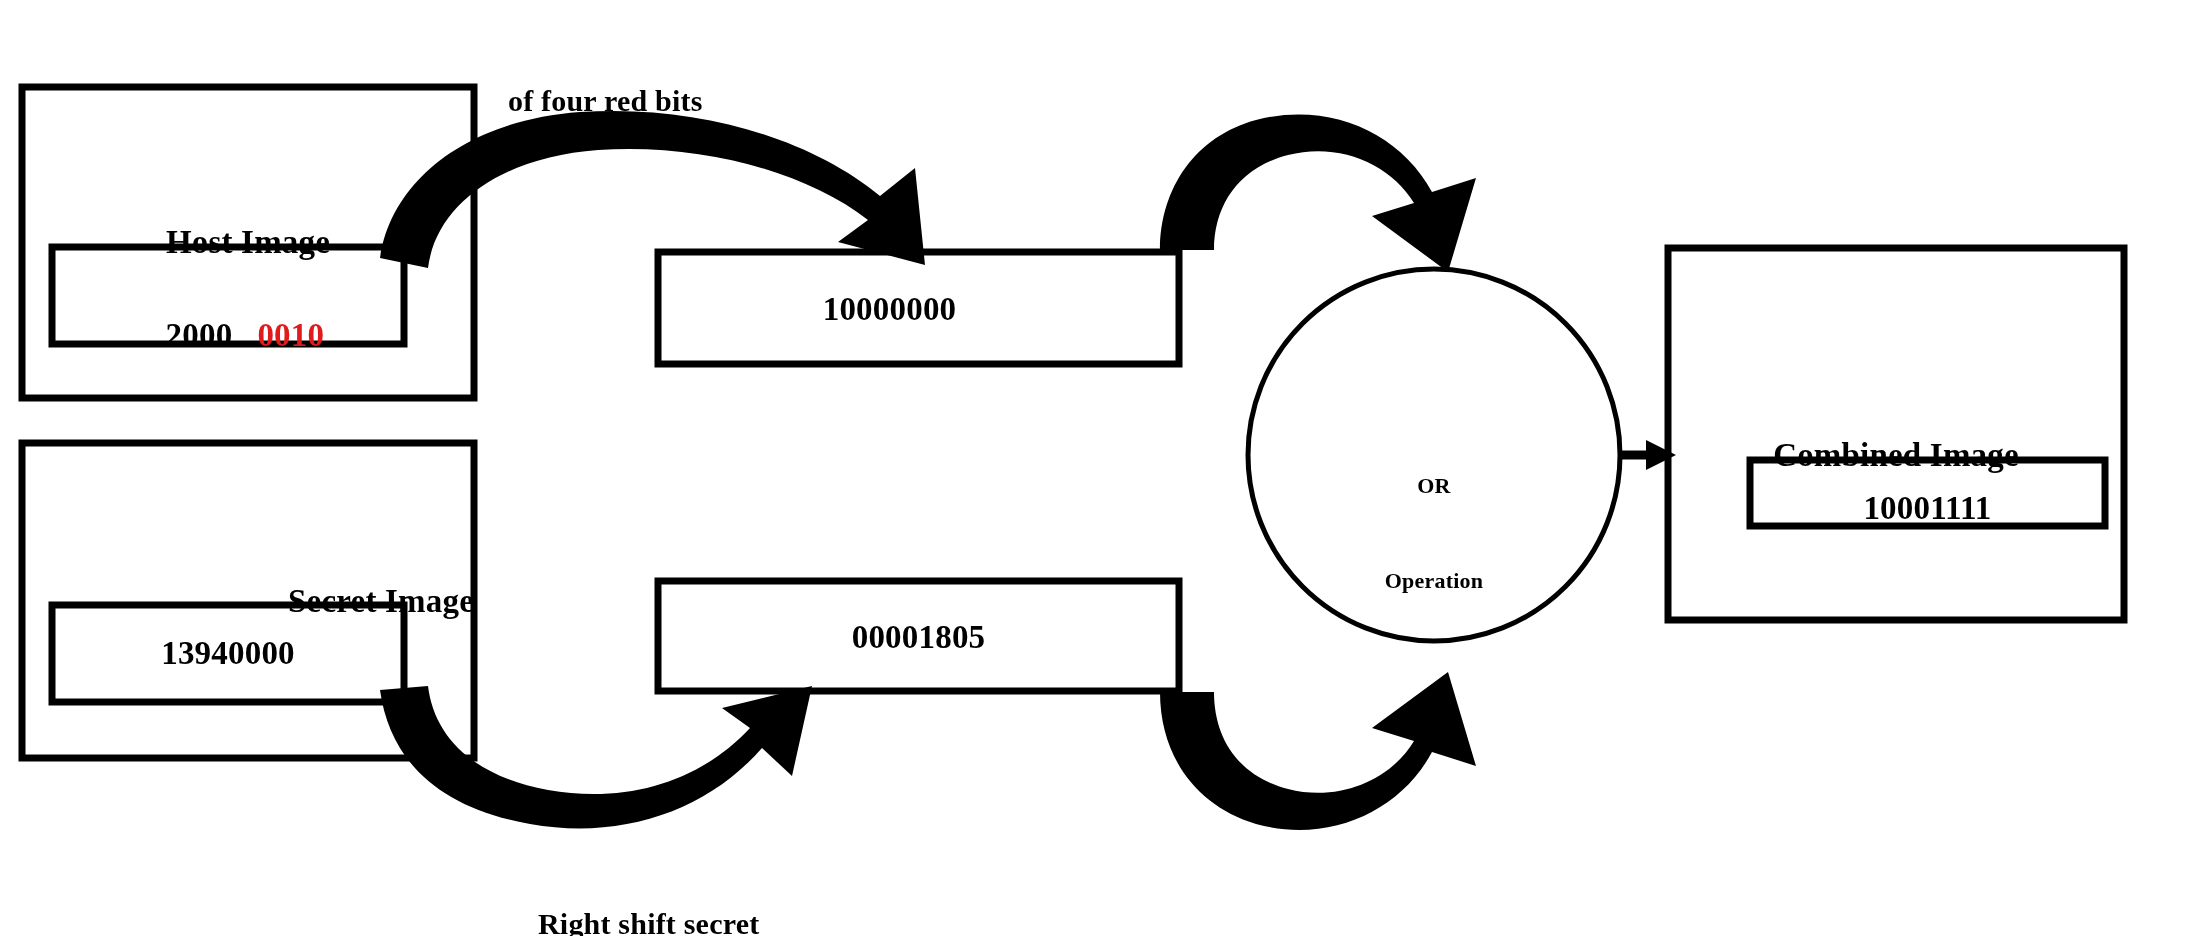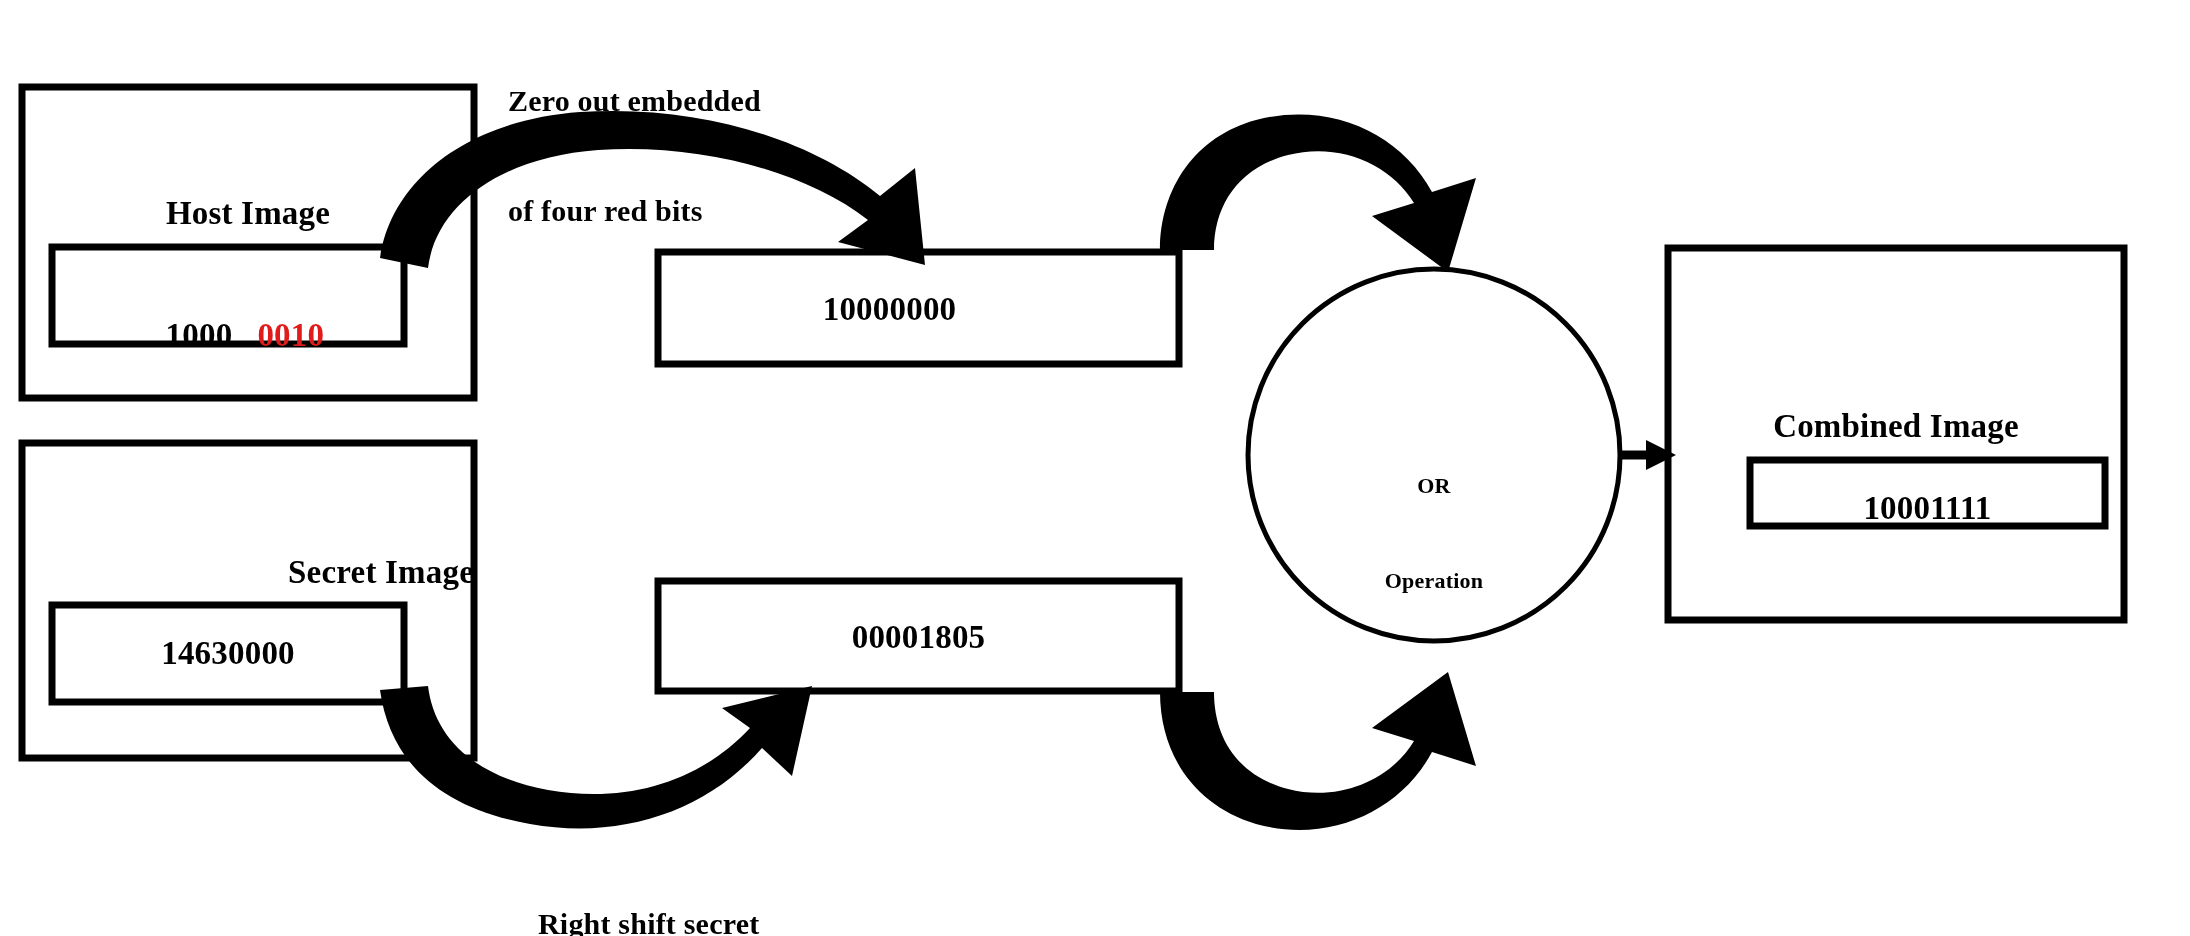--- a/index.html
+++ b/index.html
@@ -56,20 +56,21 @@
     color: #000000;
     white-space: pre;
     line-height: 1.22;
     letter-spacing: 0.2px;
   }
   .caption {
     font-size: 30px;
   }
   .boxtitle {
     font-size: 33px;
+    margin-top: 29px;
   }
   .bits {
     font-size: 33px;
   }
   .circle-label {
     font-size: 22px;
     text-align: center;
     line-height: 1.45;
   }
   .red-bits {
@@ -158,33 +159,32 @@
     </g>
 
     <g>
       <line class="straight-line" x1="1620" y1="455" x2="1650" y2="455"></line>
       <polygon class="solid-arrow" points="1646,440 1676,455 1646,470"></polygon>
     </g>
 
   </svg>
 
   <div class="lbl caption" style="left:508px; top:10px; width:440px;">
-    <div>Zero out embedded</div>
     <div>of four red bits</div>
   </div>
 
   <div class="lbl boxtitle centered" style="left:22px; top:193px; width:452px;">Host Image</div>
 
   <div class="lbl bits centered" style="left:52px; top:275px; width:352px;">
-    <span>1000</span><span class="red-bits">0010</span>
+    <span>2000</span><span class="red-bits">0010</span>
   </div>
 
   <div class="lbl boxtitle centered" style="left:22px; top:552px; width:452px;text-align:right;">Secret Image</div>
 
-  <div class="lbl bits centered" style="left:52px; top:633px; width:352px;">14630000</div>
+  <div class="lbl bits centered" style="left:52px; top:633px; width:352px;">13940000</div>
 
   <div class="lbl bits centered" style="left:629px; top:289px; width:521px;">10000000</div>
 
   <div class="lbl bits centered" style="left:658px; top:617px; width:521px;">00001805</div>
 
   <div class="lbl circle-label" style="left:1284px; top:406px; width:300px;">
     <div>OR</div>
     <div>Operation</div>
   </div>
 

